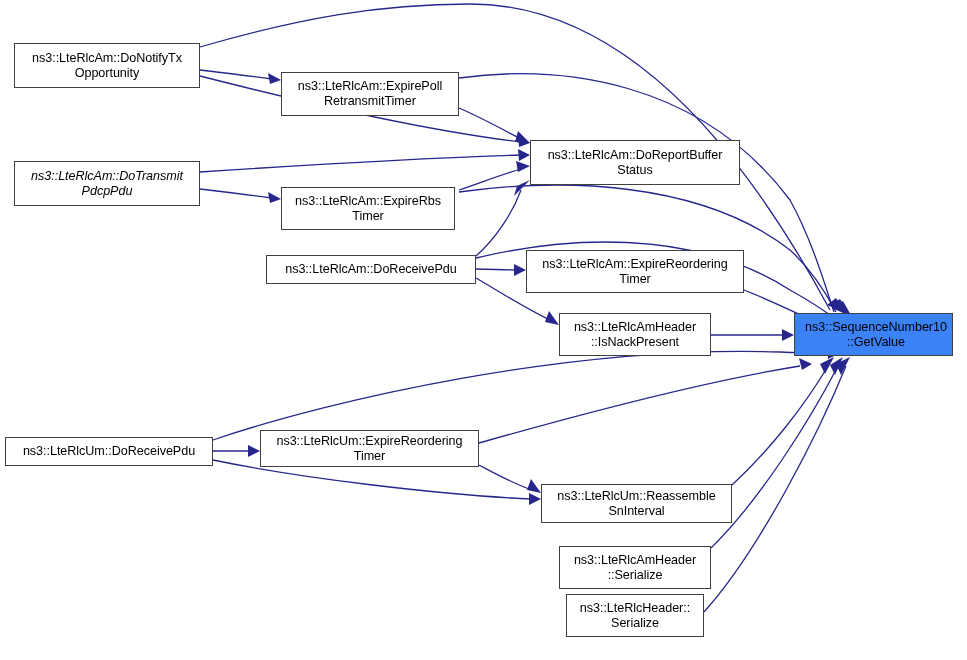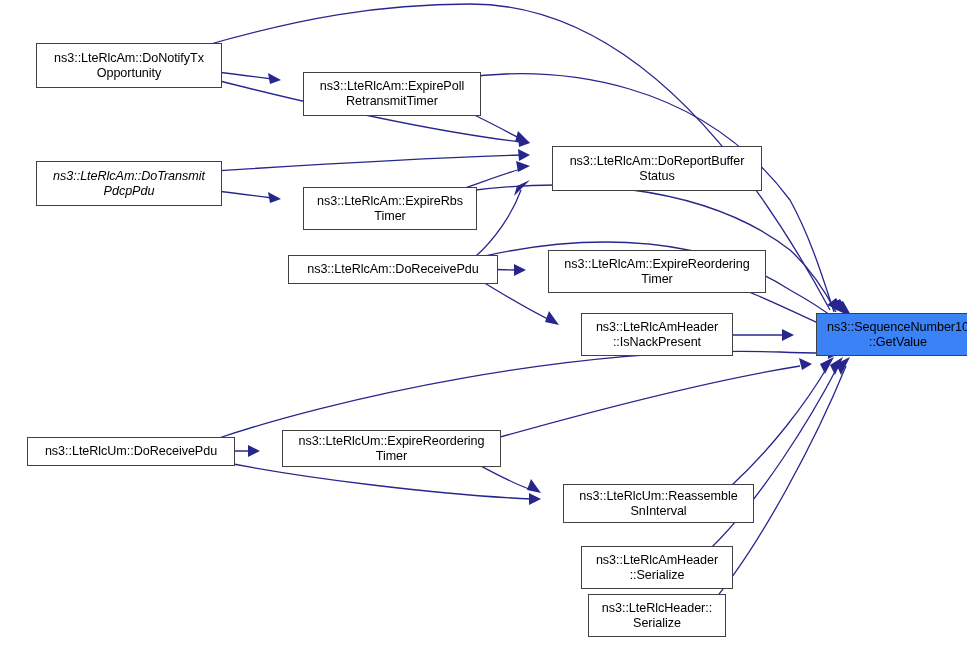--- a/index.html
+++ b/index.html
@@ -33,21 +33,20 @@
     display: flex;
     align-items: center;
     justify-content: center;
     text-align: center;
     font-size: 12.6px;
     line-height: 15px;
     letter-spacing: -0.05px;
     white-space: pre-line;
     padding: 0 3px;
     cursor: pointer;
-    margin-left: 22px;
   }
   .graph-node.highlight {
     background: #3b82f6;
     padding-left: 8px;
   }
   .edge-path {
     fill: none;
     stroke: #26268c;
     stroke-width: 1.3px;
   }
@@ -152,21 +151,21 @@
       <g>
         <path class="edge-path" d="M 704,612 C 760,550 820,430 846,366"></path>
         <polygon class="edge-head" points="850,357 836,364 841,375"></polygon>
       </g>
     </svg>
   <div id="node-layer">
       <div class="graph-node" style="left: 14px; top: 43px; width: 186px; height: 45px;">ns3::LteRlcAm::DoNotifyTx
 Opportunity</div>
       <div class="graph-node" style="left: 281px; top: 72px; width: 178px; height: 44px;">ns3::LteRlcAm::ExpirePoll
 RetransmitTimer</div>
-      <div class="graph-node" style="left: 530px; top: 146px; width: 210px; height: 45px;">ns3::LteRlcAm::DoReportBuffer
+      <div class="graph-node" style="left: 530px; top: 140px; width: 210px; height: 45px;">ns3::LteRlcAm::DoReportBuffer
 Status</div>
       <div class="graph-node" style="left: 14px; top: 161px; width: 186px; height: 45px; font-style: italic;">ns3::LteRlcAm::DoTransmit
 PdcpPdu</div>
       <div class="graph-node" style="left: 281px; top: 187px; width: 174px; height: 43px;">ns3::LteRlcAm::ExpireRbs
 Timer</div>
       <div class="graph-node" style="left: 266px; top: 255px; width: 210px; height: 29px;">ns3::LteRlcAm::DoReceivePdu</div>
       <div class="graph-node" style="left: 526px; top: 250px; width: 218px; height: 43px;">ns3::LteRlcAm::ExpireReordering
 Timer</div>
       <div class="graph-node" style="left: 559px; top: 313px; width: 152px; height: 43px;">ns3::LteRlcAmHeader
 ::IsNackPresent</div>

